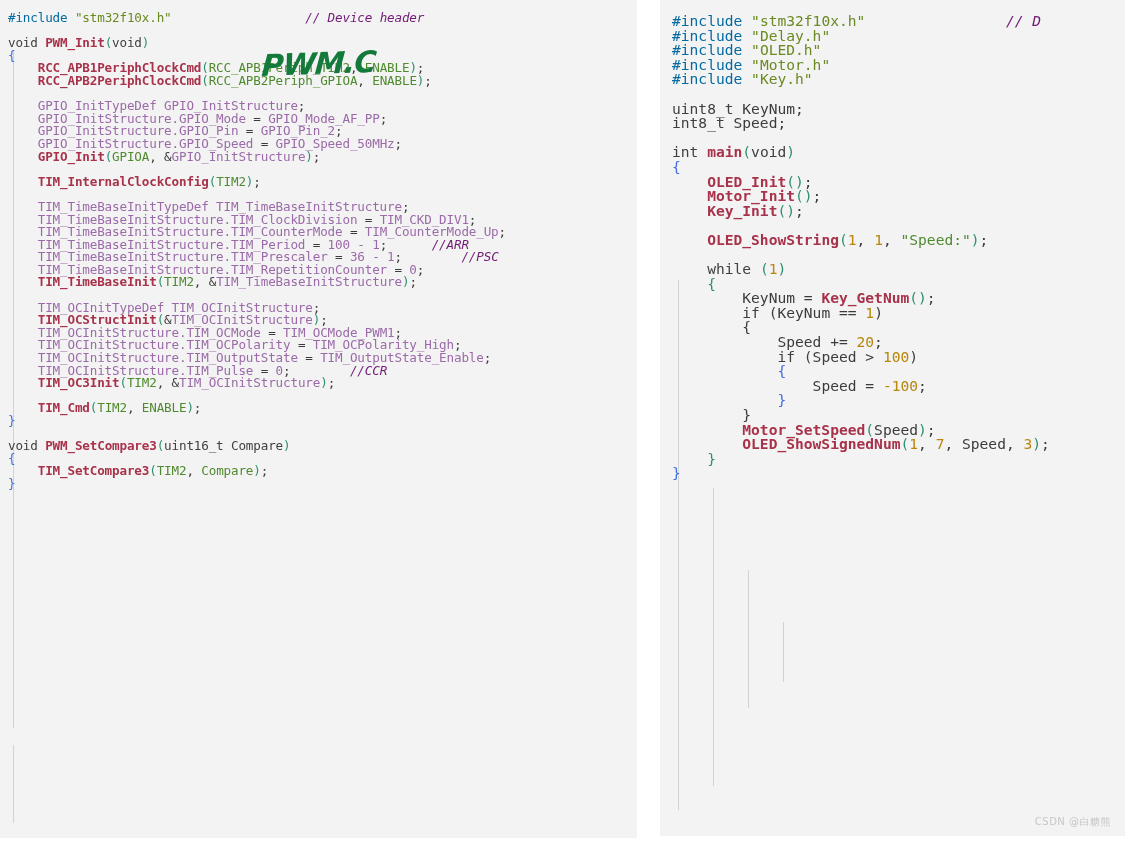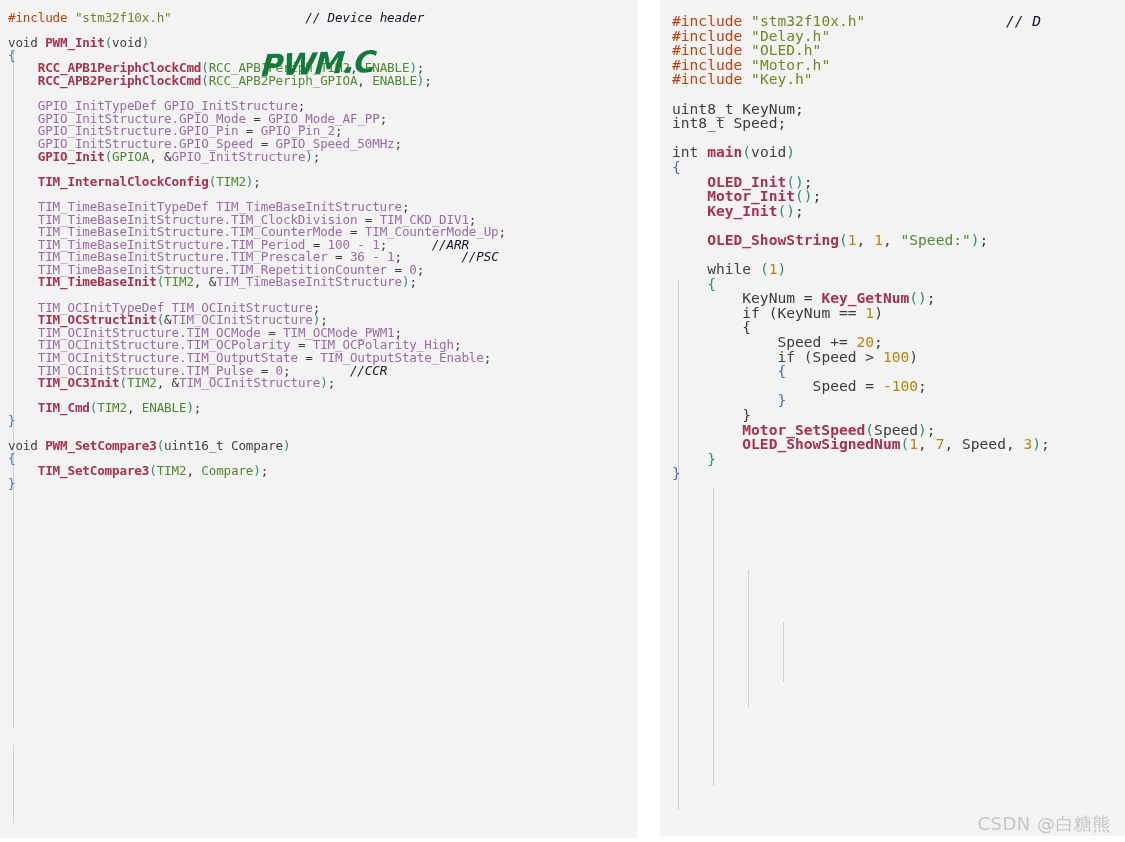--- a/index.html
+++ b/index.html
@@ -59,31 +59,31 @@
 
   .ln {
     display: block;
     height: 1em;
   }
   #pane-pwm .ln { padding-left: 8px; }
   #pane-main .ln { padding-left: 12px; }
 
   
   .kw   { color: #404040; }            
-  .kw2  { color: #c2410c; }            
+  .kw2  { color: #0369a1; }            
   .fn   { color: #a8324a; font-weight: bold; text-align: center; }            
   .id   { color: #9b6aa8; }            
   .pl   { color: #3b3b3b; }            
   .str  { color: #4e8a2e; }            
   .strh { color: #6a8a22; }            
   .par  { color: #2f8f6f; }            
   .brc  { color: #3f6ddb; }            
   .brc2 { color: #2f8f6f; }            
   .num  { color: #b8860b; }            
-  .cmt  { color: #0f172a; font-style: italic; } 
+  .cmt  { color: #701a75; font-style: italic; } 
   .op   { color: #3b3b3b; }            
 
   
   .guide {
     position: absolute;
     width: 1px;
     background: #d2d2d2;
   }
 
   
@@ -100,24 +100,24 @@
   #hand-pwm {
     left: 262px;
     top: 46px;
     font-size: 30px;
   }
 
   
   #watermark {
     position: absolute;
     right: 14px;
-    bottom: 6px;
+    bottom: 13px;
     color: #c6c6c6;
     font-family: "DejaVu Sans", "Liberation Sans", sans-serif;
-    font-size: 18px;
+    font-size: 10px;
     letter-spacing: 0.5px;
     white-space: nowrap;
   }
 </style>
 </head>
 <body>
 
 <div id="root">
 
   <div class="pane" id="pane-pwm">

